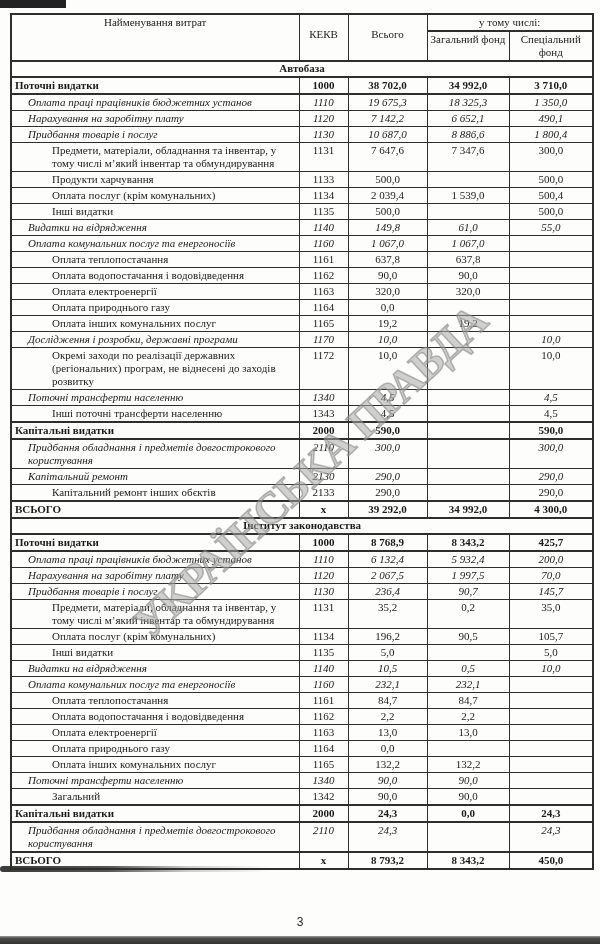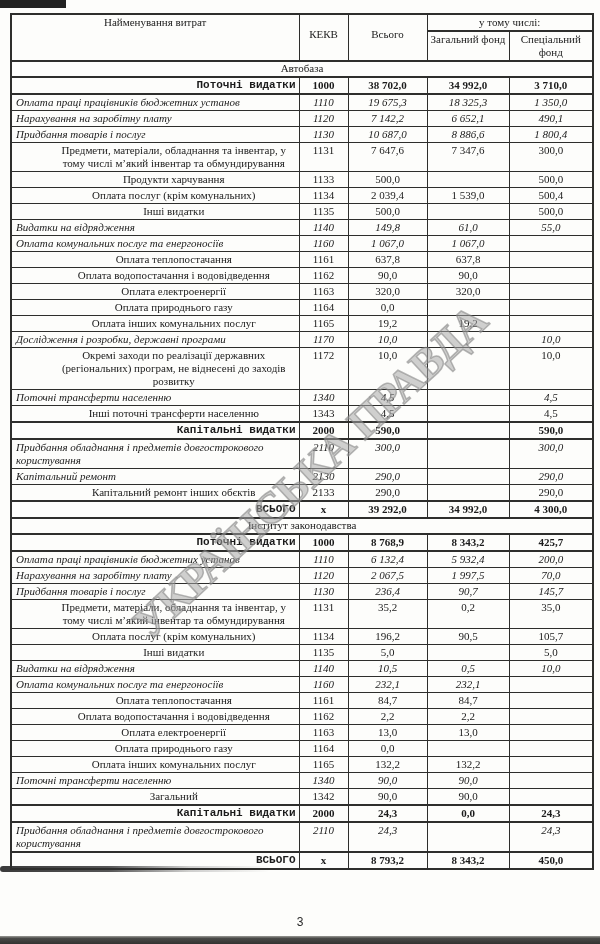--- a/index.html
+++ b/index.html
@@ -70,29 +70,29 @@
   }
   .budget thead tr.h2 th { border-top-width: 1px; }
   .budget thead th.rowspan2 { vertical-align: top; padding-top: 13px; }
   .budget thead { border: 2px solid #2e2e2c; }
 
   td.c-name { text-align: left; }
   td.c-kekv { text-align: center; }
   td.c-num  { text-align: center; }
 
   tr.r-section td {
-    text-align: center; font-weight: normal;
+    text-align: center; font-weight: bold;
     border-top-width: 2px; border-bottom-width: 2px;
     padding-top: 0; padding-bottom: 1px;
   }
   tr.r-bold td { font-weight: bold; border-top-width: 2px; border-bottom-width: 2px; }
-  tr.r-bold td.c-name { text-align: right; font-family: Liberation Mono, monospace; }
+  tr.r-bold td.c-name { text-align: left; }
   tr.r-italic td { font-style: italic; }
-  tr.r-italic td.c-name { padding-left: 4px; }
-  tr.r-sub td.c-name { padding-left: 40px; text-align: center; }
+  tr.r-italic td.c-name { padding-left: 16px; }
+  tr.r-sub td.c-name { padding-left: 40px; }
 
   .budget, .budget td { border-color: #2e2e2c; }
   table.budget { border: 2px solid #2e2e2c; }
 
   
   .page-number {
     position: absolute;
     left: 0; width: 600px; top: 915px;
     text-align: center;
     font-size: 12px;

